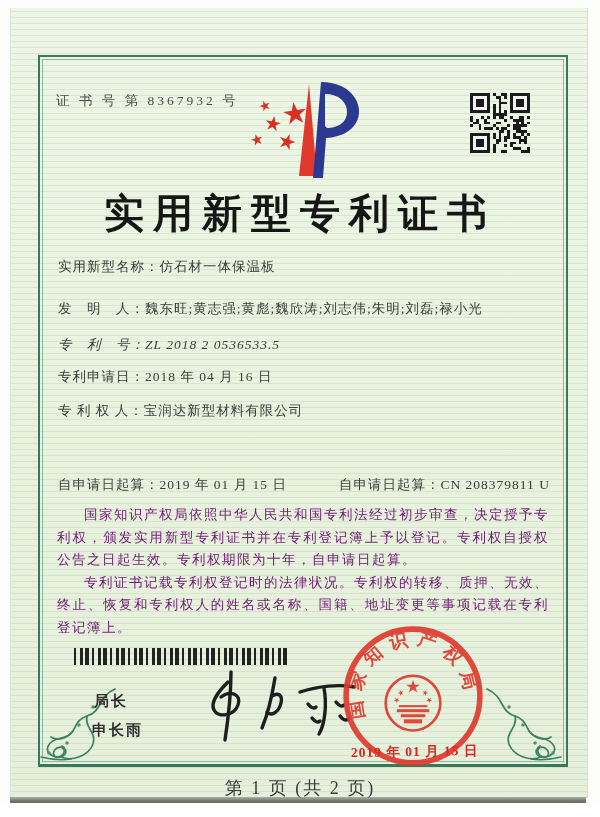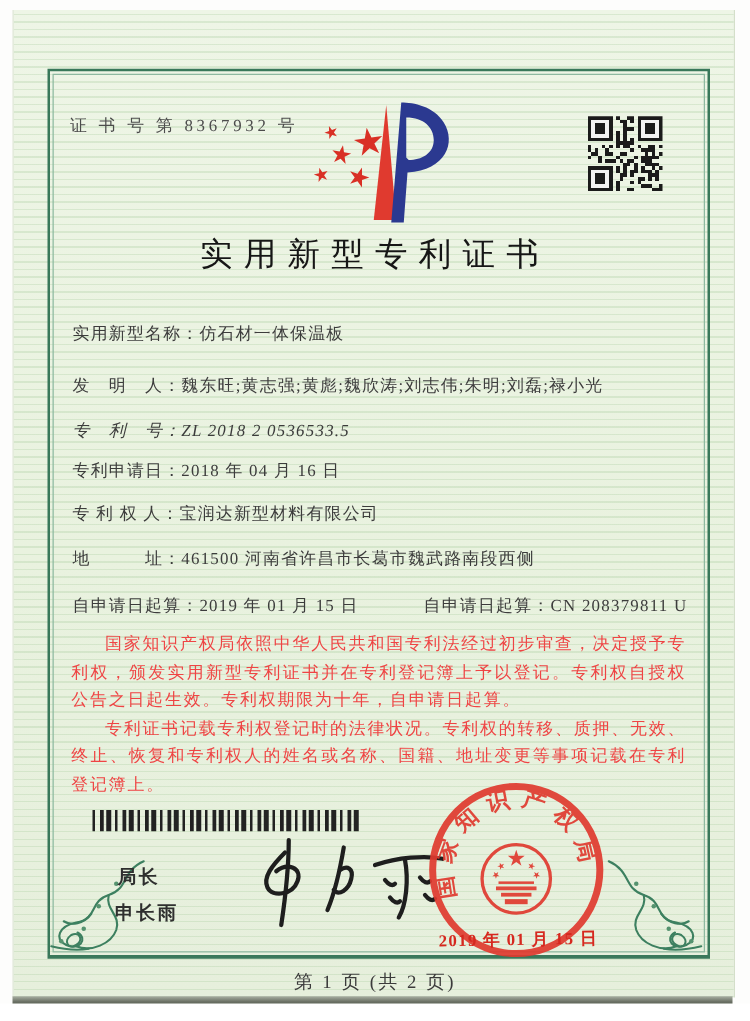--- a/index.html
+++ b/index.html
@@ -26,49 +26,49 @@
   .ornament.left{left:27px;top:687px;}
   .ornament.right{left:483px;top:687px;transform:scaleX(-1);}
 
   
   .cert-no{position:absolute;left:56px;top:92px;font-size:13.5px;color:#4c4c4c;
            letter-spacing:3px;}
   .logo{position:absolute;left:243px;top:76px;width:122px;height:110px;}
   .qr{position:absolute;left:470px;top:93px;width:60px;height:60px;}
 
   .title{position:absolute;left:0;top:186px;width:100%;text-align:center;
-         font-size:26px;font-weight:400;color:#161616;letter-spacing:9px;}
+         font-size:40px;font-weight:700;color:#161616;letter-spacing:9px;}
 
   
   .field{position:absolute;left:58px;right:40px;font-size:13.5px;color:#3c3c3c;
          letter-spacing:1px;white-space:nowrap;}
   .f1{top:258px;} .f2{top:300px;} .f3{top:336px;font-style:italic;} .f4{top:368px;}
   .f5{top:402px;} .f6{top:438px;} .f7{top:476px;}
   .grant-right{margin-left:52px;}
 
   
   .body-text{position:absolute;left:57px;top:504px;width:492px;font-size:13.5px;
-             color:#ef4444;line-height:22.5px;text-align:justify;}
+             color:#701a75;line-height:22.5px;text-align:justify;}
   .body-text p{margin:0;text-indent:2em;letter-spacing:1.5px;}
 
   
   .barcode{position:absolute;left:74px;top:648px;height:17px;display:flex;align-items:stretch;}
   .barcode i{display:block;height:100%;}
   .officer-title{position:absolute;left:94px;top:692px;font-size:15px;font-weight:700;
                  color:#2f2f2f;letter-spacing:2px;font-family:"Liberation Sans","DejaVu Sans",sans-serif;}
   .officer-name{position:absolute;left:92px;top:721px;font-size:15px;font-weight:700;
                 color:#2f2f2f;letter-spacing:2px;font-family:"Liberation Sans","DejaVu Sans",sans-serif;}
   .signature{position:absolute;left:188px;top:666px;width:175px;height:82px;}
 
   .seal{position:absolute;left:337px;top:620px;width:152px;height:152px;opacity:.92;}
   .seal-date{position:absolute;left:351px;top:743px;font-size:13.5px;font-weight:700;
              color:#d6281f;letter-spacing:1px;transform:rotate(-1deg);}
 
   .footer{position:absolute;left:0;top:776px;width:100%;text-align:center;
-          font-size:15px;color:#3b3b3b;letter-spacing:2px;}
+          font-size:18px;color:#3b3b3b;letter-spacing:2px;}
 </style>
 </head>
 <body>
 
 <div class="stage">
   <div class="paper"></div>
   <div class="page-edge-dark"></div>
   <div class="page-edge-light"></div>
 
   <div class="frame"></div>
@@ -248,21 +248,20 @@
       <rect x="2" y="16" width="3" height="3" fill="#1b1b1b"></rect>
     </svg>
 
   <div class="title">实用新型专利证书</div>
 
   <div class="field f2"><span>发　明　人：</span><span>魏东旺;黄志强;黄彪;魏欣涛;刘志伟;朱明;刘磊;禄小光</span></div>
   <div class="field f1"><span>实用新型名称：</span><span>仿石材一体保温板</span></div>
   <div class="field f3"><span>专　利　号：</span><span>ZL 2018 2 0536533.5</span></div>
   <div class="field f4"><span>专利申请日：</span><span>2018 年 04 月 16 日</span></div>
   <div class="field f5"><span>专 利 权 人：</span><span>宝润达新型材料有限公司</span></div>
-  <div class="field f6"><span>地　　　址：</span><span>461500 河南省许昌市长葛市魏武路南段西侧</span></div>
   <div class="field f7">
     <span>自申请日起算：</span><span>2019 年 01 月 15 日</span><span class="grant-right">自申请日起算：</span><span>CN 208379811 U</span>
   </div>
 
   <div class="body-text">
     <p>国家知识产权局依照中华人民共和国专利法经过初步审查，决定授予专利权，颁发实用新型专利证书并在专利登记簿上予以登记。专利权自授权公告之日起生效。专利权期限为十年，自申请日起算。</p>
     <p>专利证书记载专利权登记时的法律状况。专利权的转移、质押、无效、终止、恢复和专利权人的姓名或名称、国籍、地址变更等事项记载在专利登记簿上。</p>
   </div>
 
   <div class="barcode">

